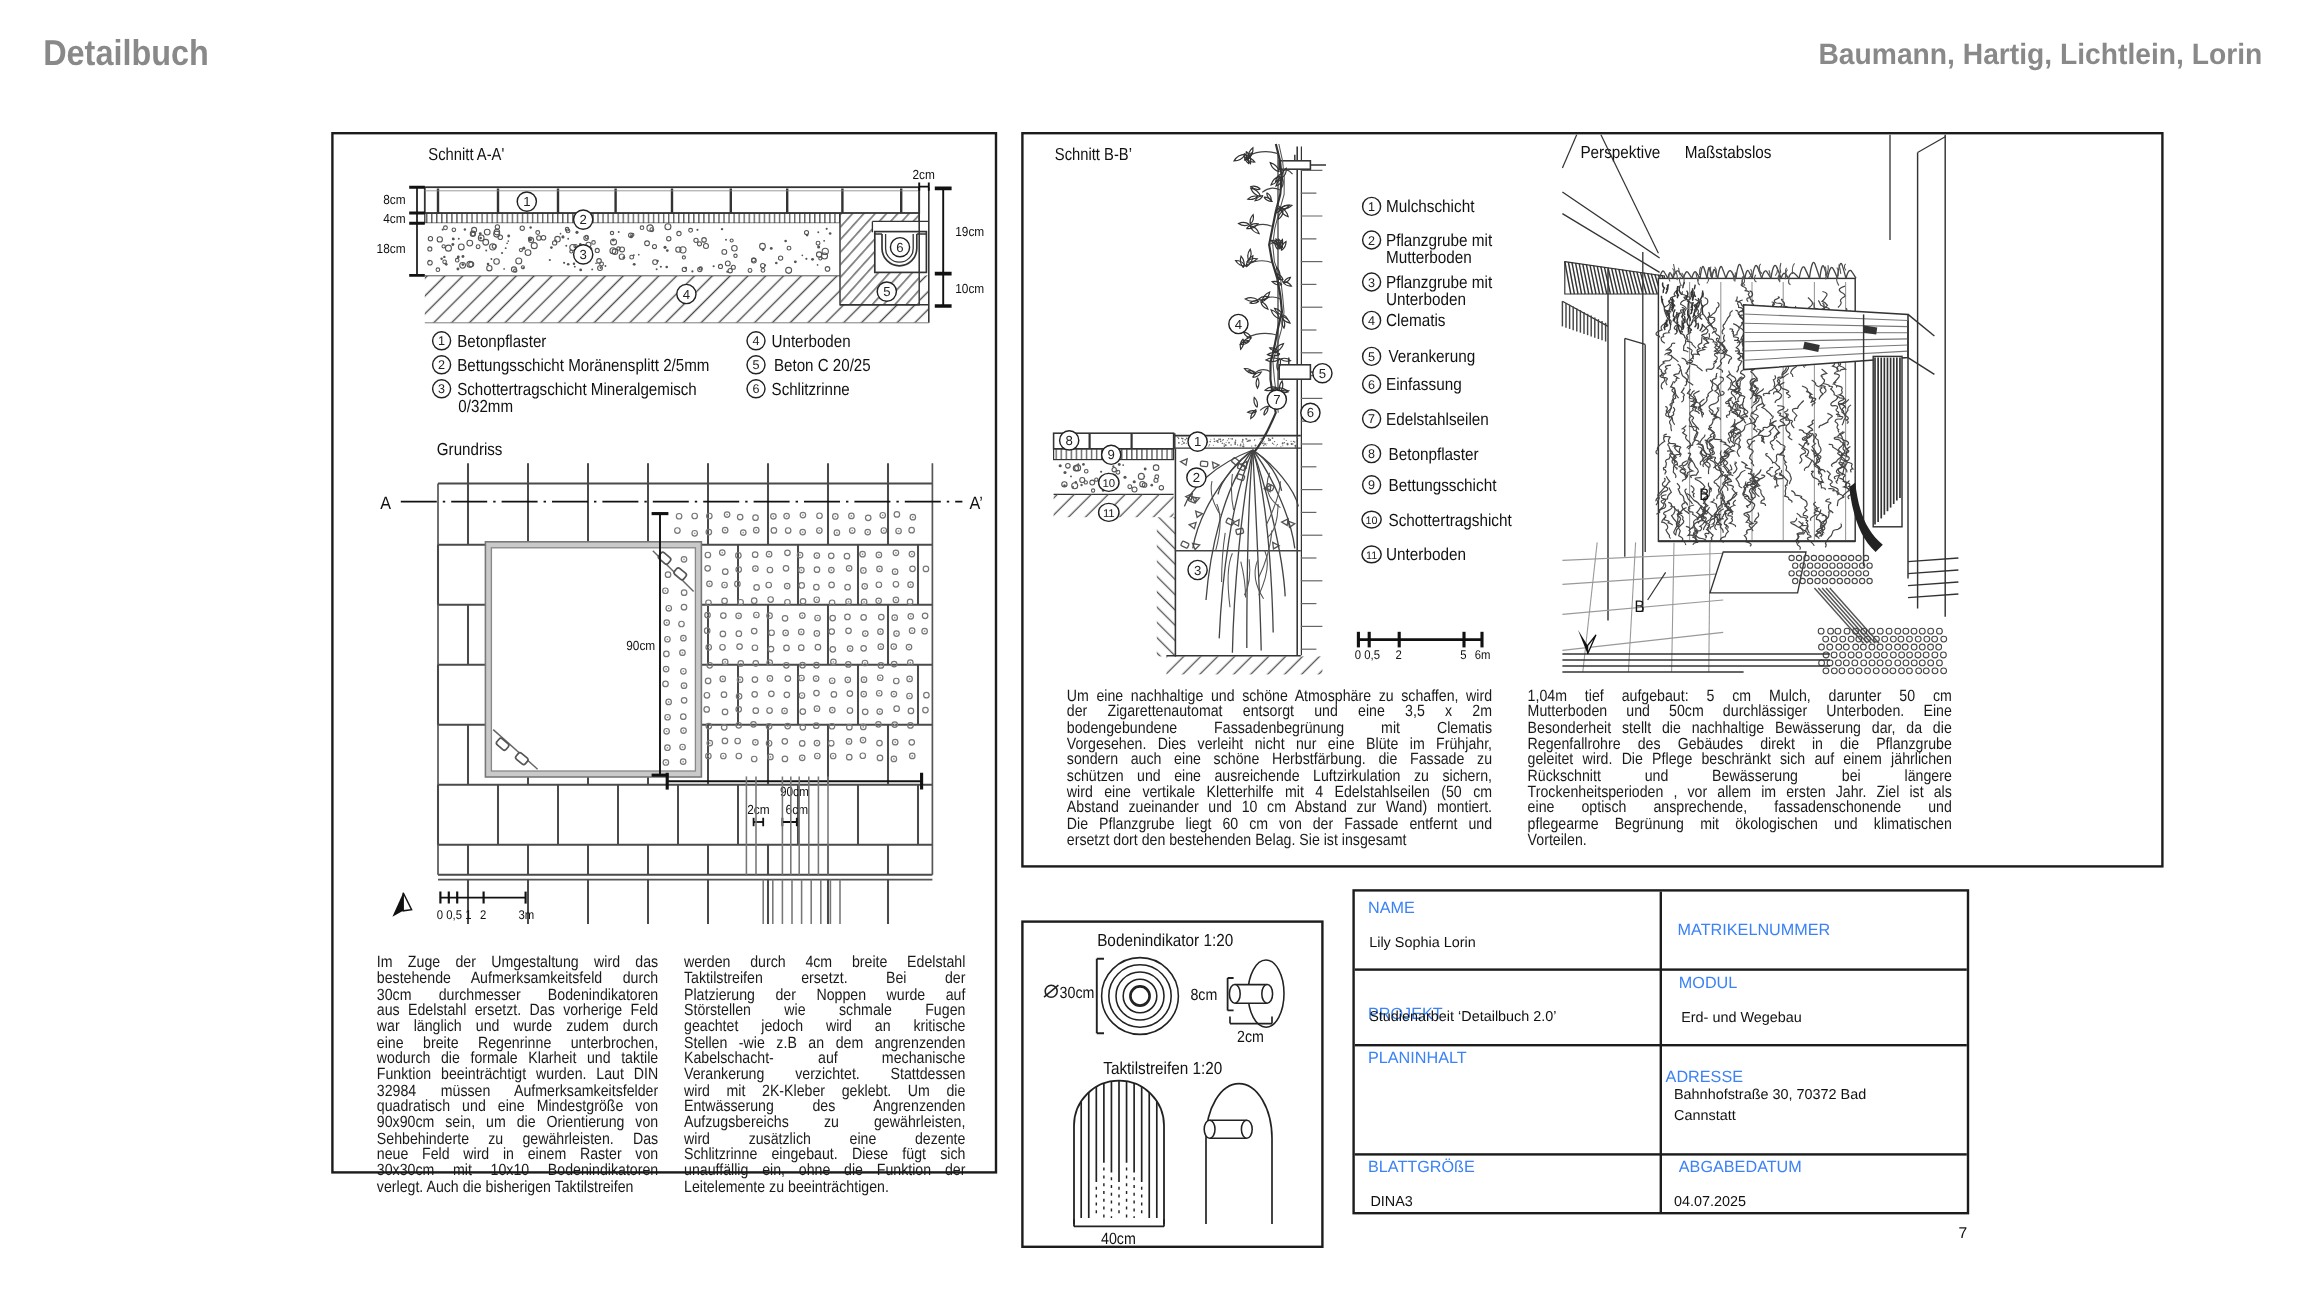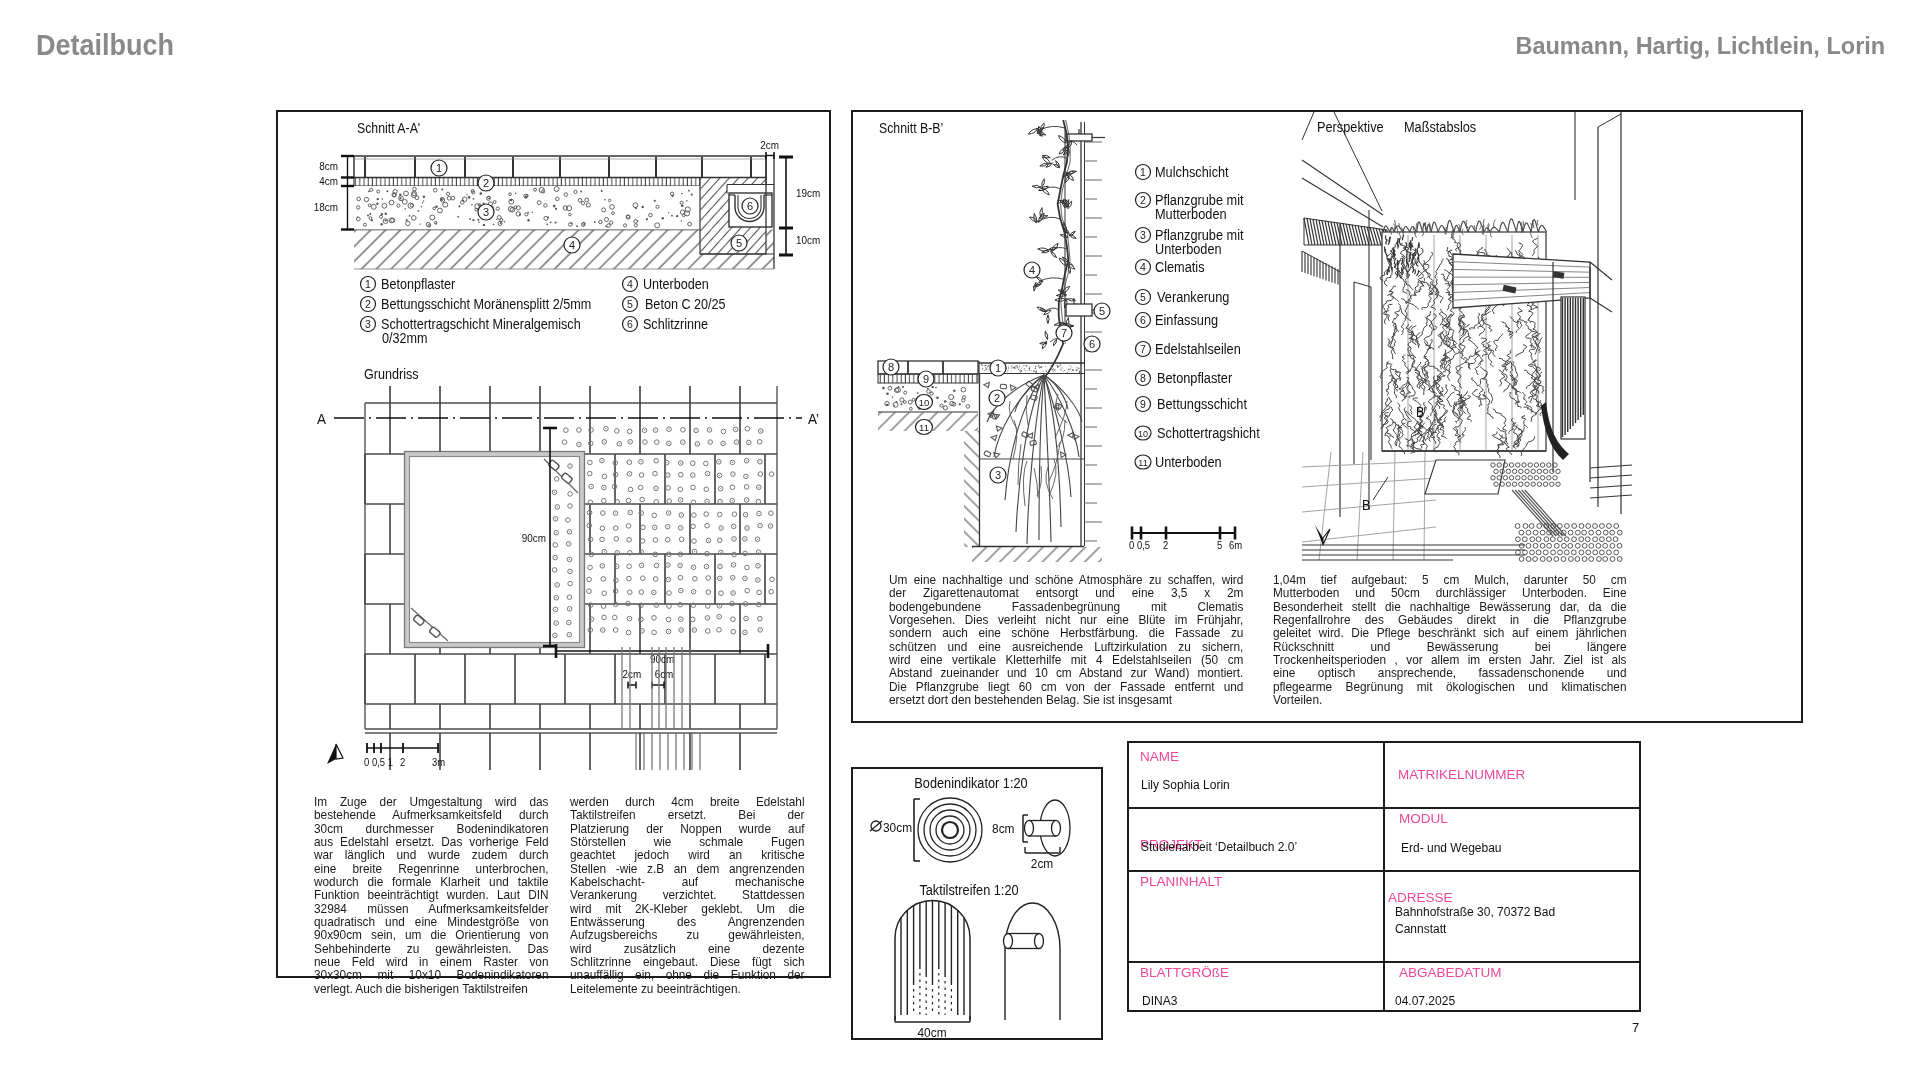--- a/index.html
+++ b/index.html
@@ -5,21 +5,21 @@
 body{width:1920px;height:1080px;position:relative;overflow:hidden;
   font-family:"Liberation Sans",sans-serif;color:#111;}
 .abs{position:absolute;}
 .panel{position:absolute;border:2px solid #1c1c1c;background:#fff;box-sizing:border-box;}
 svg text{font-family:"Liberation Sans",sans-serif;}
 .hdr{position:absolute;font-weight:bold;color:#898989;}
 .jl{text-align:justify;text-align-last:justify;}
 .jl.last{text-align:left;text-align-last:left;}
 .txt{position:absolute;font-size:13.5px;line-height:13.35px;color:#1a1a1a;
   transform:scaleX(0.875);transform-origin:0 0;}
-.tlabel{position:absolute;font-size:13.5px;color:#ec4899;}
+.tlabel{position:absolute;font-size:13.5px;color:#3b82f6;}
 .tval{position:absolute;font-size:12px;color:#111;line-height:17.3px;}
 .gline{position:absolute;background:#1c1c1c;}
 </style></head>
 <body>
 <div class="hdr" style="left:36px;top:28px;font-size:30px;transform:scaleX(0.9);transform-origin:0 0;">Detailbuch</div>
 <div class="hdr" style="right:35px;top:32px;font-size:24.5px;transform:scaleX(0.96);transform-origin:100% 0;">Baumann, Hartig, Lichtlein, Lorin</div>
 
 <div class="panel" style="left:276px;top:110px;width:555px;height:868px;">
 <svg width="555" height="904" viewBox="0 0 555 904" style="position:absolute;left:0;top:0">
       <defs>

